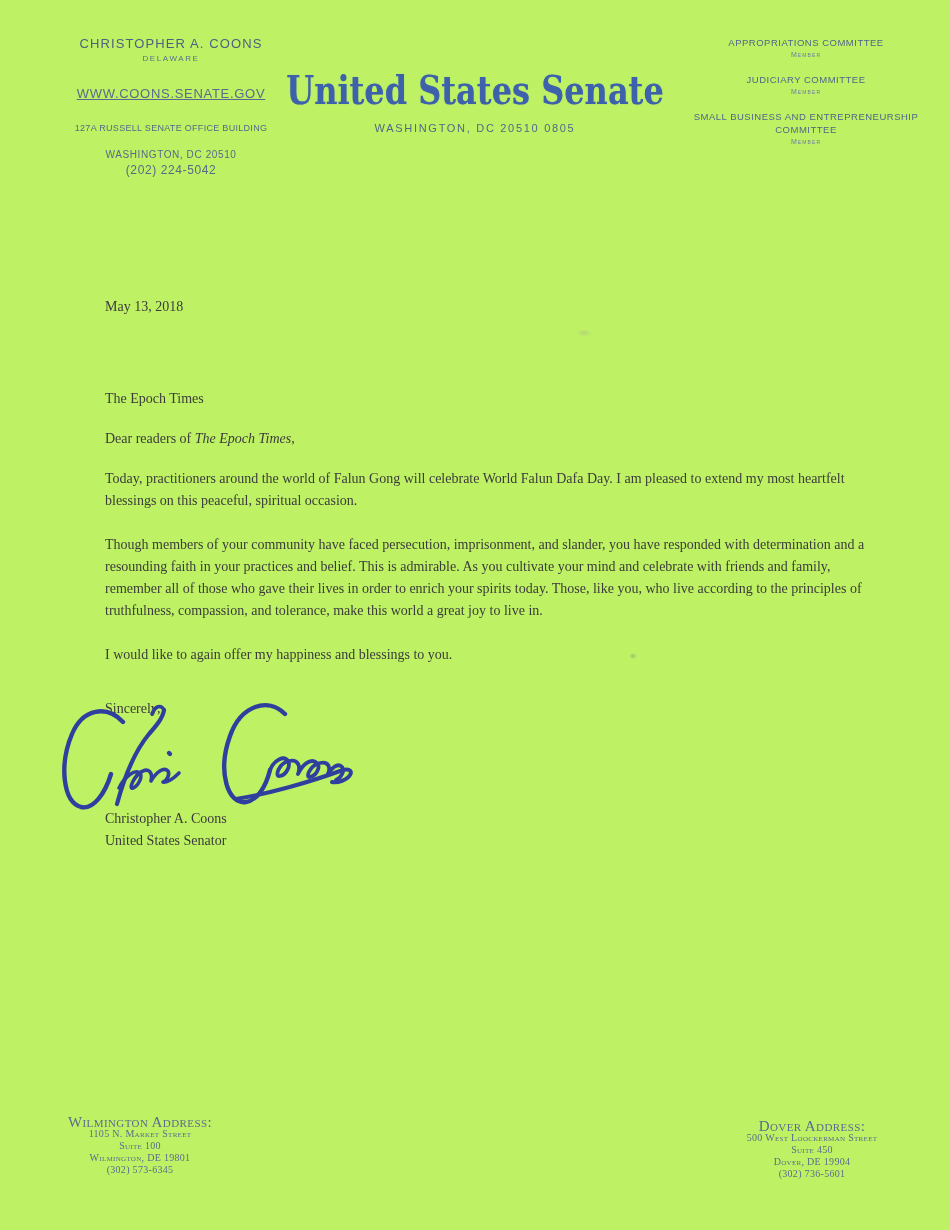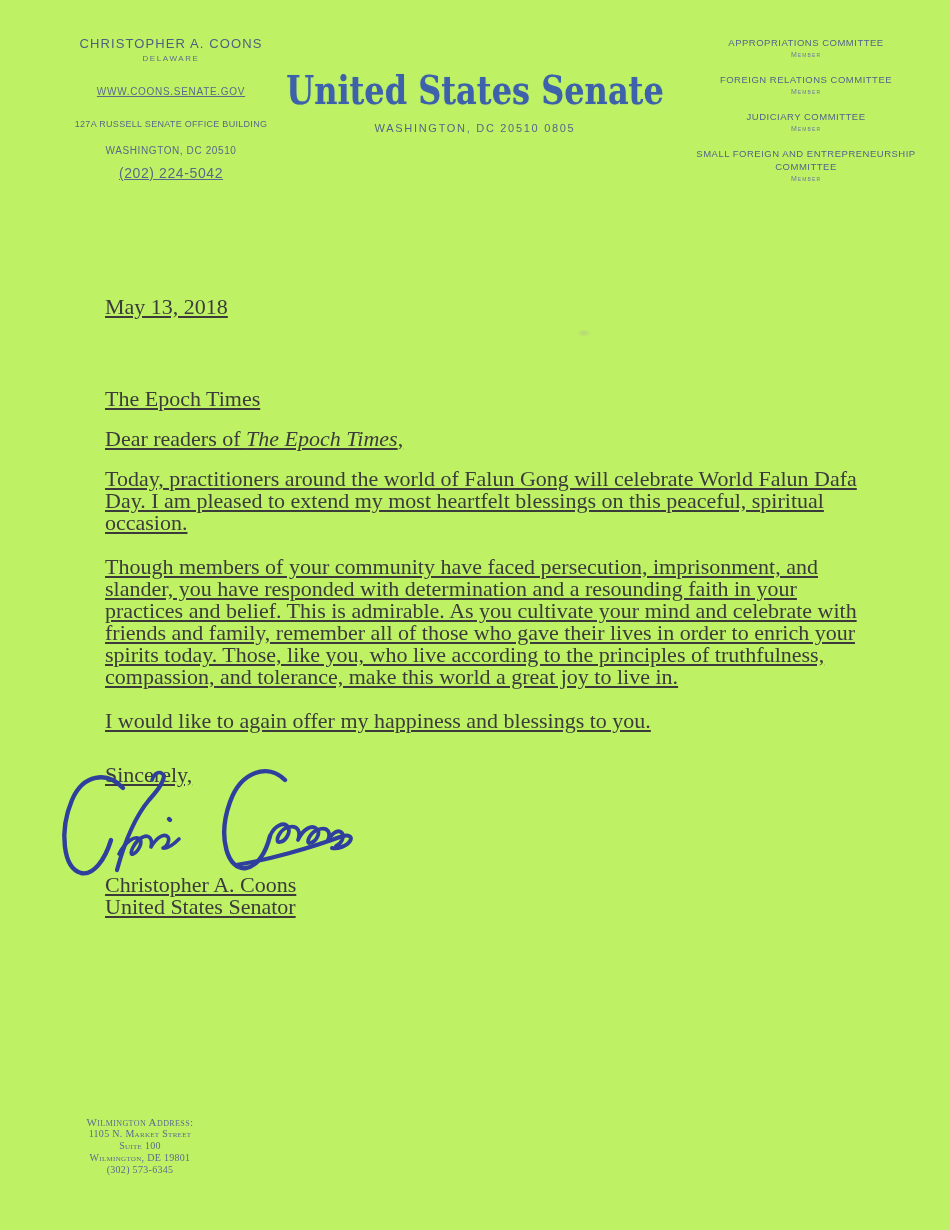--- a/index.html
+++ b/index.html
@@ -9,24 +9,24 @@
     font-family:"Liberation Serif",serif;color:#3b3b3b;
   }
 
   
   .sender{
     position:absolute;left:52px;top:36px;width:238px;text-align:center;
     font-family:"Liberation Sans",sans-serif;color:#586889;
   }
   .sender-name{font-size:13px;letter-spacing:1.1px;color:#4e5f81;}
   .sender-state{font-size:8px;letter-spacing:1.6px;margin-top:3px;color:#5d6d8e;}
-  .sender-website{font-size:10px;letter-spacing:.7px;text-decoration:underline;margin-top:23px;color:#5a6a8c;}
+  .sender-website{font-size:13px;letter-spacing:.7px;text-decoration:underline;margin-top:23px;color:#5a6a8c;}
   .sender-addr1{font-size:9px;letter-spacing:.3px;margin-top:22px;}
   .sender-addr2{font-size:10px;letter-spacing:.6px;margin-top:16px;}
-  .sender-phone{font-size:14px;letter-spacing:.6px;margin-top:9px;text-decoration:underline;}
+  .sender-phone{font-size:12px;letter-spacing:.6px;margin-top:3px;}
 
   .seal{position:absolute;left:0;top:69px;width:950px;text-align:center;}
   .seal-title{
     font-family:"DejaVu Serif",serif;font-weight:bold;font-size:40px;line-height:1.05;
     color:#3d61ab;transform:scaleX(.8);transform-origin:center;
     text-shadow:0 0 1px rgba(61,97,171,.45);
   }
   .seal-address{
     font-family:"Liberation Sans",sans-serif;font-size:11px;letter-spacing:1.7px;
     color:#56668a;margin-top:11px;
@@ -34,21 +34,21 @@
 
   .committees{
     position:absolute;right:24px;top:36px;width:240px;text-align:center;
     font-family:"Liberation Sans",sans-serif;color:#56668a;
   }
   .committee{margin-bottom:15px;}
   .committee-name{font-size:9.5px;letter-spacing:.5px;line-height:13px;color:#53648a;}
   .committee-role{font-size:7px;letter-spacing:1.1px;margin-top:2px;font-variant:small-caps;color:#6d7c9e;}
 
   
-  .letter{position:absolute;left:105px;top:296px;width:768px;font-size:22px;line-height:22px;text-decoration:underline;}
+  .letter{position:absolute;left:105px;top:296px;width:768px;font-size:14px;line-height:22px;}
   .date{margin:0 0 70px 0;}
   .recipient{margin:0 0 18px 0;}
   .salutation{margin:0 0 18px 0;}
   .para{margin:0 0 22px 0;text-align:left;}
   .para.last{margin-bottom:32px;}
   .closing{margin:0;}
   .signature-block{position:relative;height:88px;}
   .signature-svg{position:absolute;left:-48px;top:-18px;pointer-events:none;}
   .signer-name{margin:0;line-height:22px;}
   .signer-title{margin:0;line-height:22px;}
@@ -59,21 +59,21 @@
   .speck-1{left:576px;top:329px;width:16px;height:8px;background:radial-gradient(rgba(160,160,160,.35),transparent 70%);}
   .speck-2{left:629px;top:653px;width:8px;height:6px;background:radial-gradient(rgba(130,130,130,.5),transparent 70%);}
 
   
   .footer-block{
     position:absolute;text-align:center;color:#5c6b8e;
     font-family:"Liberation Serif",serif;font-variant:small-caps;
   }
   .footer-left{left:36px;top:1116px;width:208px;}
   .footer-right{left:703px;top:1120px;width:218px;}
-  .footer-label{font-size:11px;line-height:12px;letter-spacing:.4px;}
+  .footer-label{font-size:15px;line-height:12px;letter-spacing:.4px;}
   .footer-line{font-size:10px;line-height:12px;letter-spacing:.3px;}
 </style>
 </head>
 <body>
 
 <div class="page">
 
   <div class="sender">
     <div class="sender-name">CHRISTOPHER A. COONS</div>
     <div class="sender-state">DELAWARE</div>
@@ -87,29 +87,25 @@
     <div class="seal-title">United States Senate</div>
     <div class="seal-address">WASHINGTON, DC 20510 0805</div>
   </div>
 
   <div class="committees">
     <div class="committee">
       <div class="committee-name">APPROPRIATIONS COMMITTEE</div>
       <div class="committee-role">Member</div>
     </div>
     <div class="committee">
-      <div class="committee-name">FOREIGN RELATIONS COMMITTEE</div>
-      <div class="committee-role">Member</div>
-    </div>
-    <div class="committee">
       <div class="committee-name">JUDICIARY COMMITTEE</div>
       <div class="committee-role">Member</div>
     </div>
     <div class="committee">
-      <div class="committee-name">SMALL FOREIGN AND ENTREPRENEURSHIP COMMITTEE</div>
+      <div class="committee-name">SMALL BUSINESS AND ENTREPRENEURSHIP COMMITTEE</div>
       <div class="committee-role">Member</div>
     </div>
   </div>
 
   <div class="letter">
     <p class="date">May 13, 2018</p>
     <p class="recipient">The Epoch Times</p>
     <p class="salutation"><span>Dear readers of </span><span class="italic">The Epoch Times</span><span>,</span></p>
     <p class="para">Today, practitioners around the world of Falun Gong will celebrate World Falun Dafa Day. I am pleased to extend my most heartfelt blessings on this peaceful, spiritual occasion.</p>
     <p class="para">Though members of your community have faced persecution, imprisonment, and slander, you have responded with determination and a resounding faith in your practices and belief. This is admirable. As you cultivate your mind and celebrate with friends and family, remember all of those who gave their lives in order to enrich your spirits today. Those, like you, who live according to the principles of truthfulness, compassion, and tolerance, make this world a great joy to live in.</p>
@@ -148,14 +144,21 @@
   <div class="speck speck-2"></div>
 
   <div class="footer-block footer-left">
     <div class="footer-label">Wilmington Address:</div>
     <div class="footer-line">1105 N. Market Street</div>
     <div class="footer-line">Suite 100</div>
     <div class="footer-line">Wilmington, DE 19801</div>
     <div class="footer-line">(302) 573-6345</div>
   </div>
 
+  <div class="footer-block footer-right">
+    <div class="footer-label">Dover Address:</div>
+    <div class="footer-line">500 West Loockerman Street</div>
+    <div class="footer-line">Suite 450</div>
+    <div class="footer-line">Dover, DE 19904</div>
+    <div class="footer-line">(302) 736-5601</div>
+  </div>
 
 </div>
 
 </body></html>

